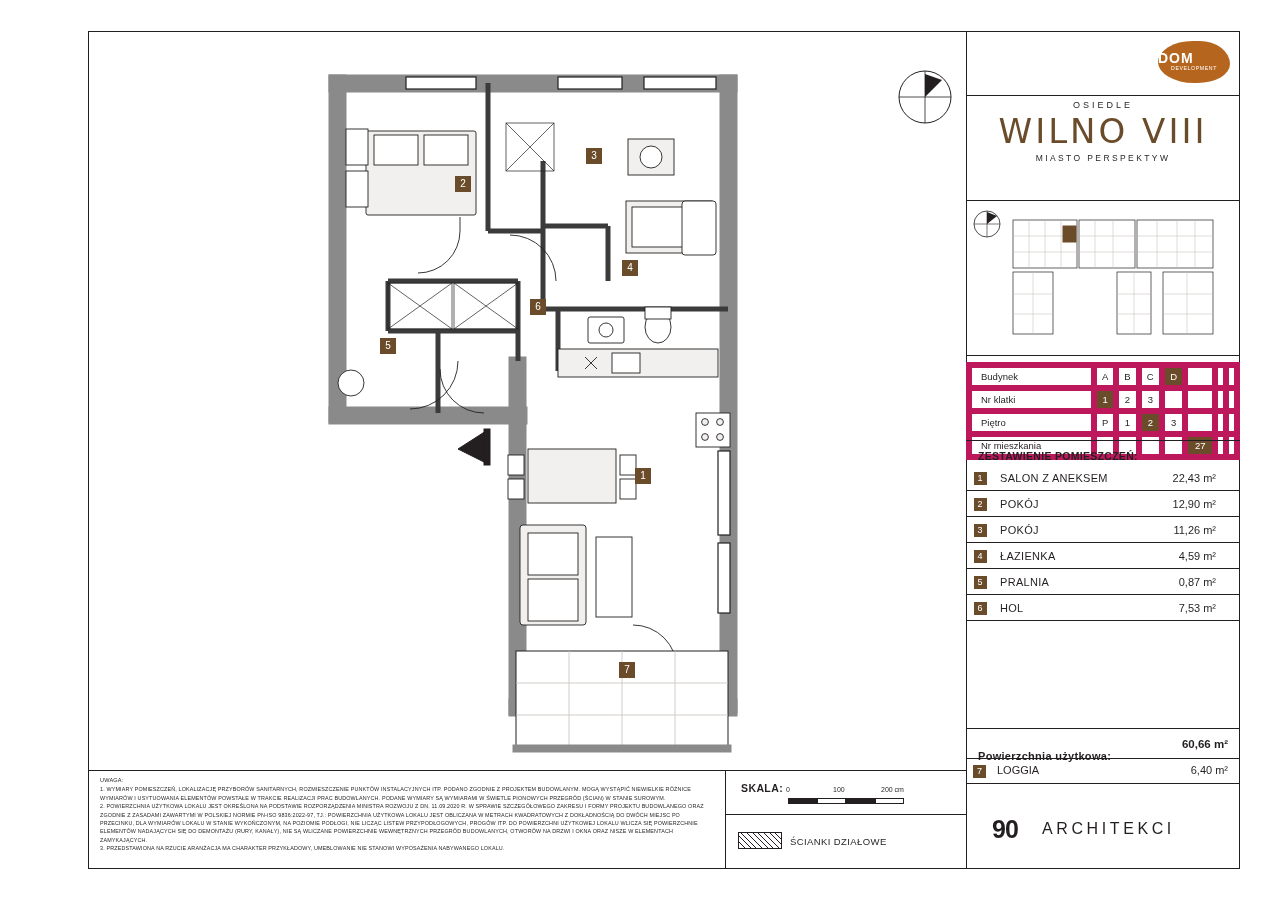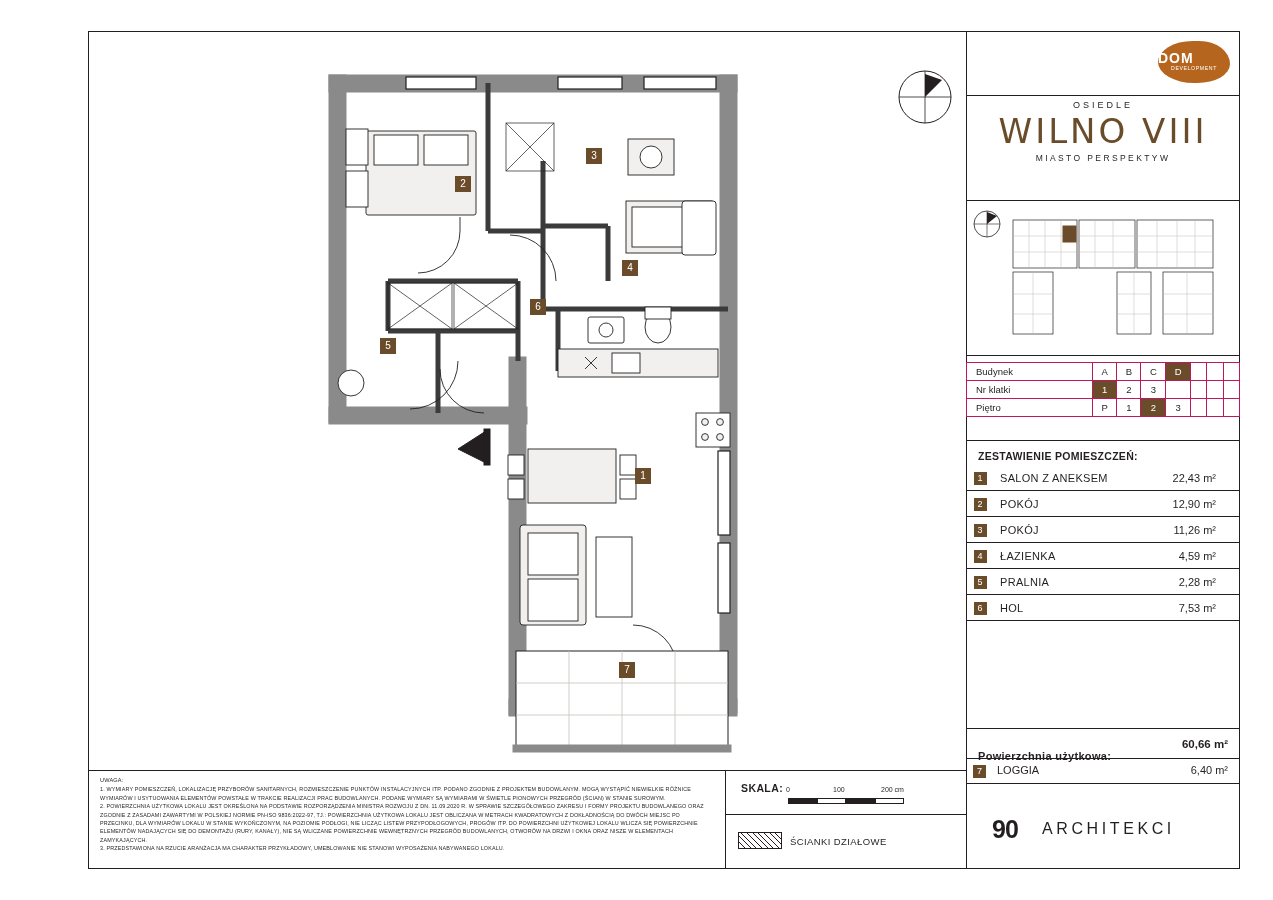--- a/index.html
+++ b/index.html
@@ -116,23 +116,23 @@
   }
   
   .bldg-table {
     position: absolute;
     left: 966px; top: 362px;
     width: 274px;
     border-collapse: collapse;
     font-size: 9.5px;
   }
   .bldg-table td {
-    border: 1px solid #be185d;
+    border: 6px solid #be185d;
     height: 17px;
-    padding: 0 6px;
+    padding: 0 0;
     text-align: center;
   }
   .bldg-table td.lbl {
     text-align: left;
     width: 110px;
     padding-left: 9px;
   }
   .bldg-table td.sel {
     background: #6b4c2a;
     color: #fff;
@@ -542,20 +542,30 @@
     <tr>
       <td class="lbl">Piętro</td>
       <td>P</td>
       <td>1</td>
       <td class="sel">2</td>
       <td>3</td>
       <td></td>
       <td></td>
       <td></td>
     </tr>
+    <tr>
+      <td class="lbl">Nr mieszkania</td>
+      <td></td>
+      <td></td>
+      <td></td>
+      <td></td>
+      <td class="sel">27</td>
+      <td></td>
+      <td></td>
+    </tr>
   </tbody>
     </table>
 
   <div class="sep" style="top:440px"></div>
   <div class="zest-title">ZESTAWIENIE POMIESZCZEŃ:</div>
 
   <table class="rooms">
     <tbody>
         <tr>
       <td class="num"><span class="badge">1</span></td>
@@ -573,21 +583,21 @@
       <td class="ar">11,26 m²</td>
     </tr>
     <tr>
       <td class="num"><span class="badge">4</span></td>
       <td class="nm">ŁAZIENKA</td>
       <td class="ar">4,59 m²</td>
     </tr>
     <tr>
       <td class="num"><span class="badge">5</span></td>
       <td class="nm">PRALNIA</td>
-      <td class="ar">2,28 m²</td>
+      <td class="ar">0,87 m²</td>
     </tr>
     <tr>
       <td class="num"><span class="badge">6</span></td>
       <td class="nm">HOL</td>
       <td class="ar">7,53 m²</td>
     </tr>
   </tbody>
     </table>
 
   <div class="total">

